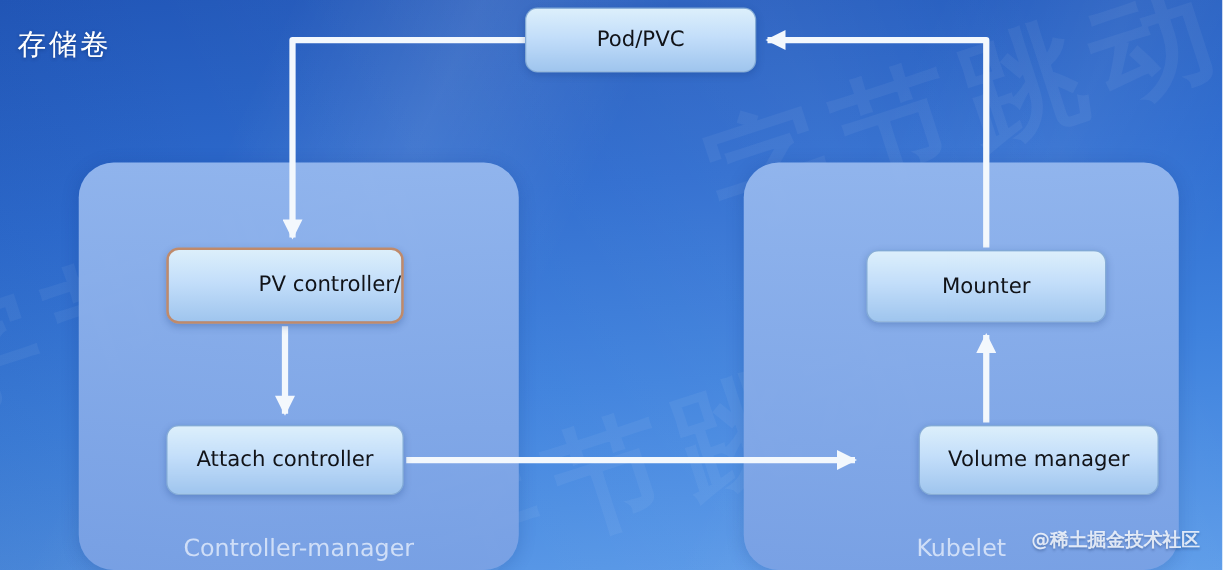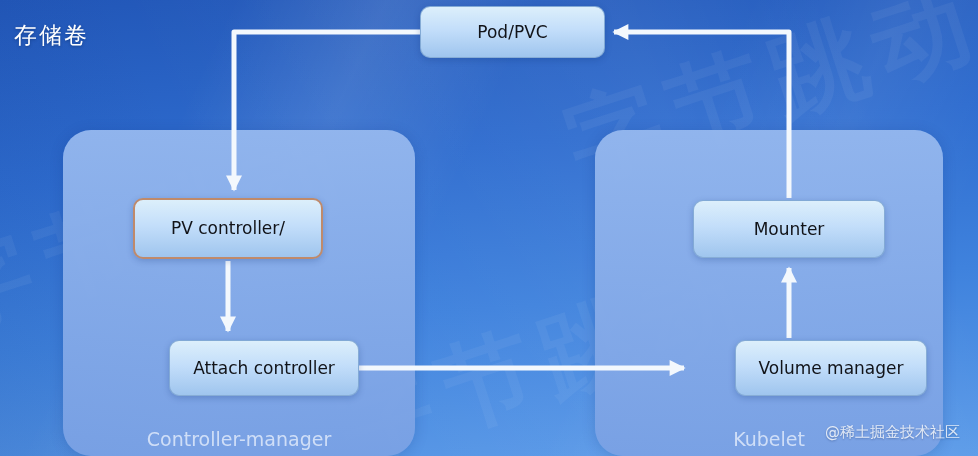--- a/index.html
+++ b/index.html
@@ -96,22 +96,22 @@
     align-items: center;
     justify-content: center;
     color: #111318;
     font-size: 17px;
     text-align: center;
     line-height: 1.35;
   }
 
   .node-pod-pvc       { left: 420px; top: 6px;   width: 185px; height: 52px; }
   .node-pv-controller { left: 133px; top: 198px; width: 190px; height: 61px;
-                        border: 2px solid #bf8a6b; }
-  .node-attach        { left: 133px; top: 340px; width: 190px; height: 56px; margin-left: 36px; }
+                        border: 2px solid #bf8a6b; align-items: flex-end; }
+  .node-attach        { left: 133px; top: 340px; width: 190px; height: 56px; }
   .node-mounter       { left: 693px; top: 200px; width: 192px; height: 58px; align-items: center; }
   .node-volume-mgr    { left: 693px; top: 340px; width: 192px; height: 56px; margin-left: 42px; }
 
   .arrow-layer {
     position: absolute;
     left: 0; top: 0;
     width: 978px; height: 456px;
     pointer-events: none;
   }
   .arrow {
@@ -121,20 +121,21 @@
     stroke-linejoin: round;
   }
 
   .wm-corner {
     position: absolute;
     right: 18px;
     bottom: 14px;
     font-size: 15px;
     color: rgba(255,255,255,0.8);
     text-shadow: 0 1px 2px rgba(0,30,80,0.3);
+    font-weight: bold;
   }
 </style>
 </head>
 <body>
 
 <div class="stage">
 
   <div class="streak streak-1"></div>
   <div class="streak streak-2"></div>
 

